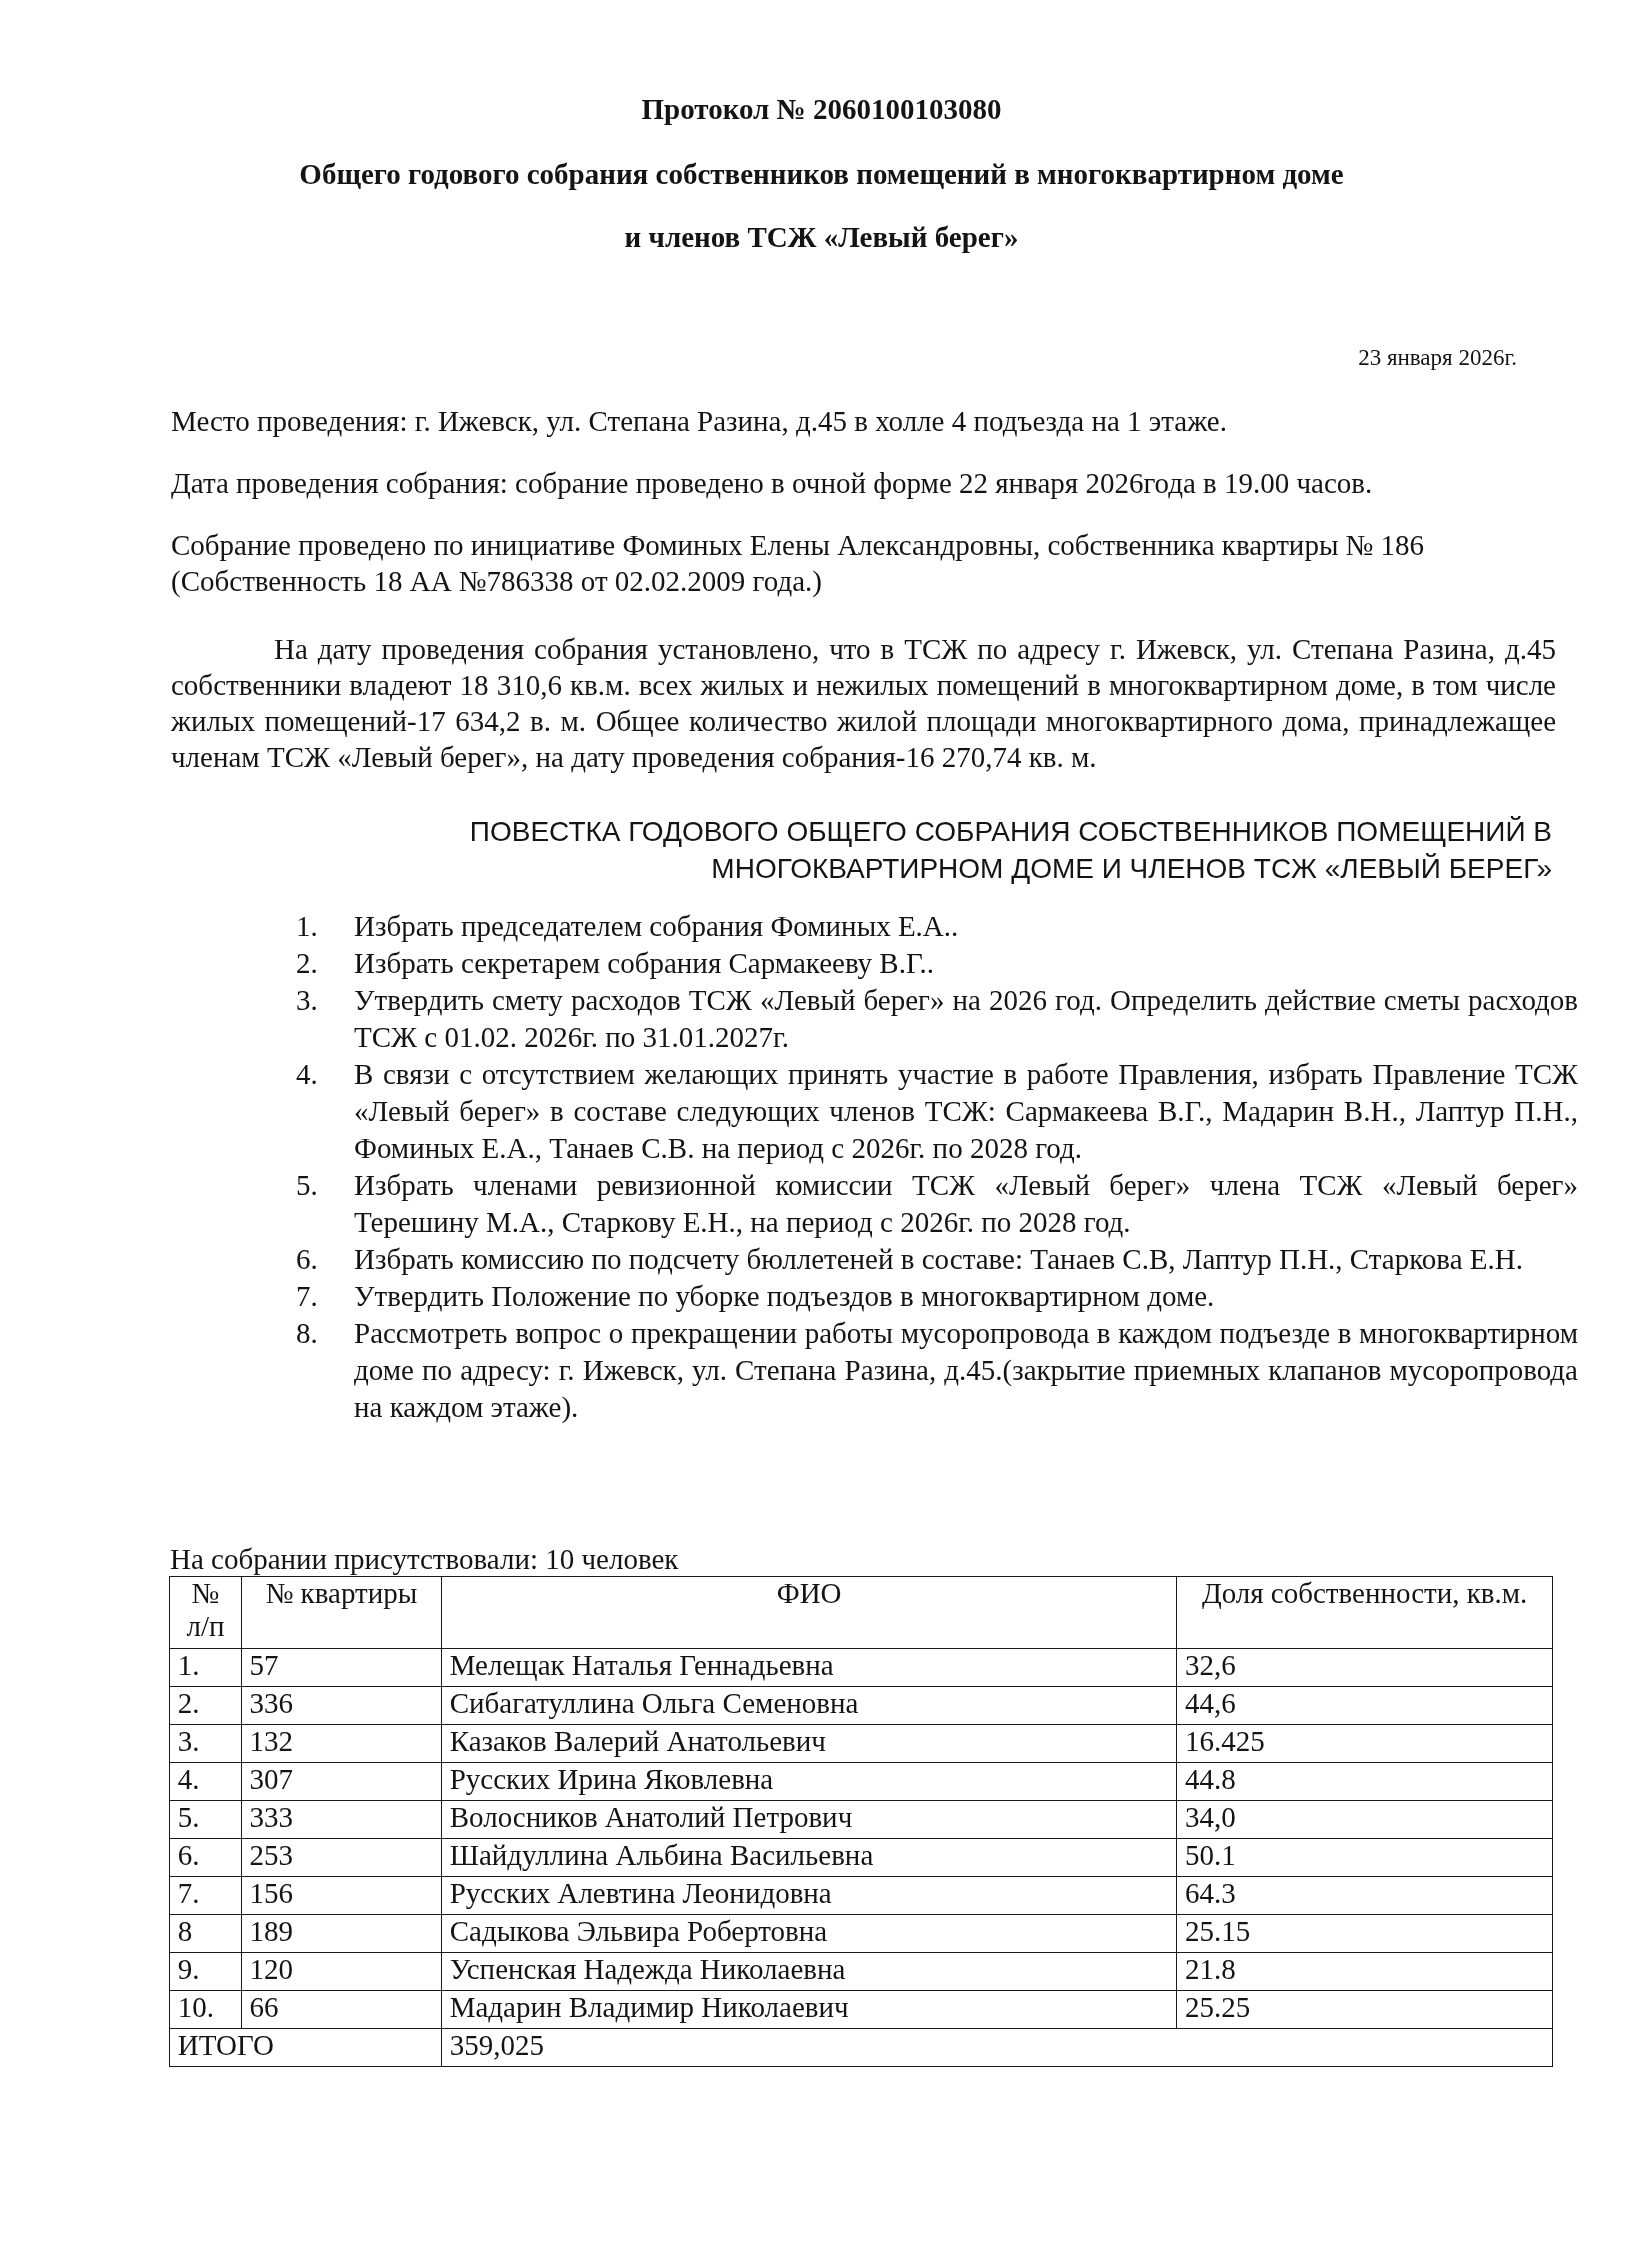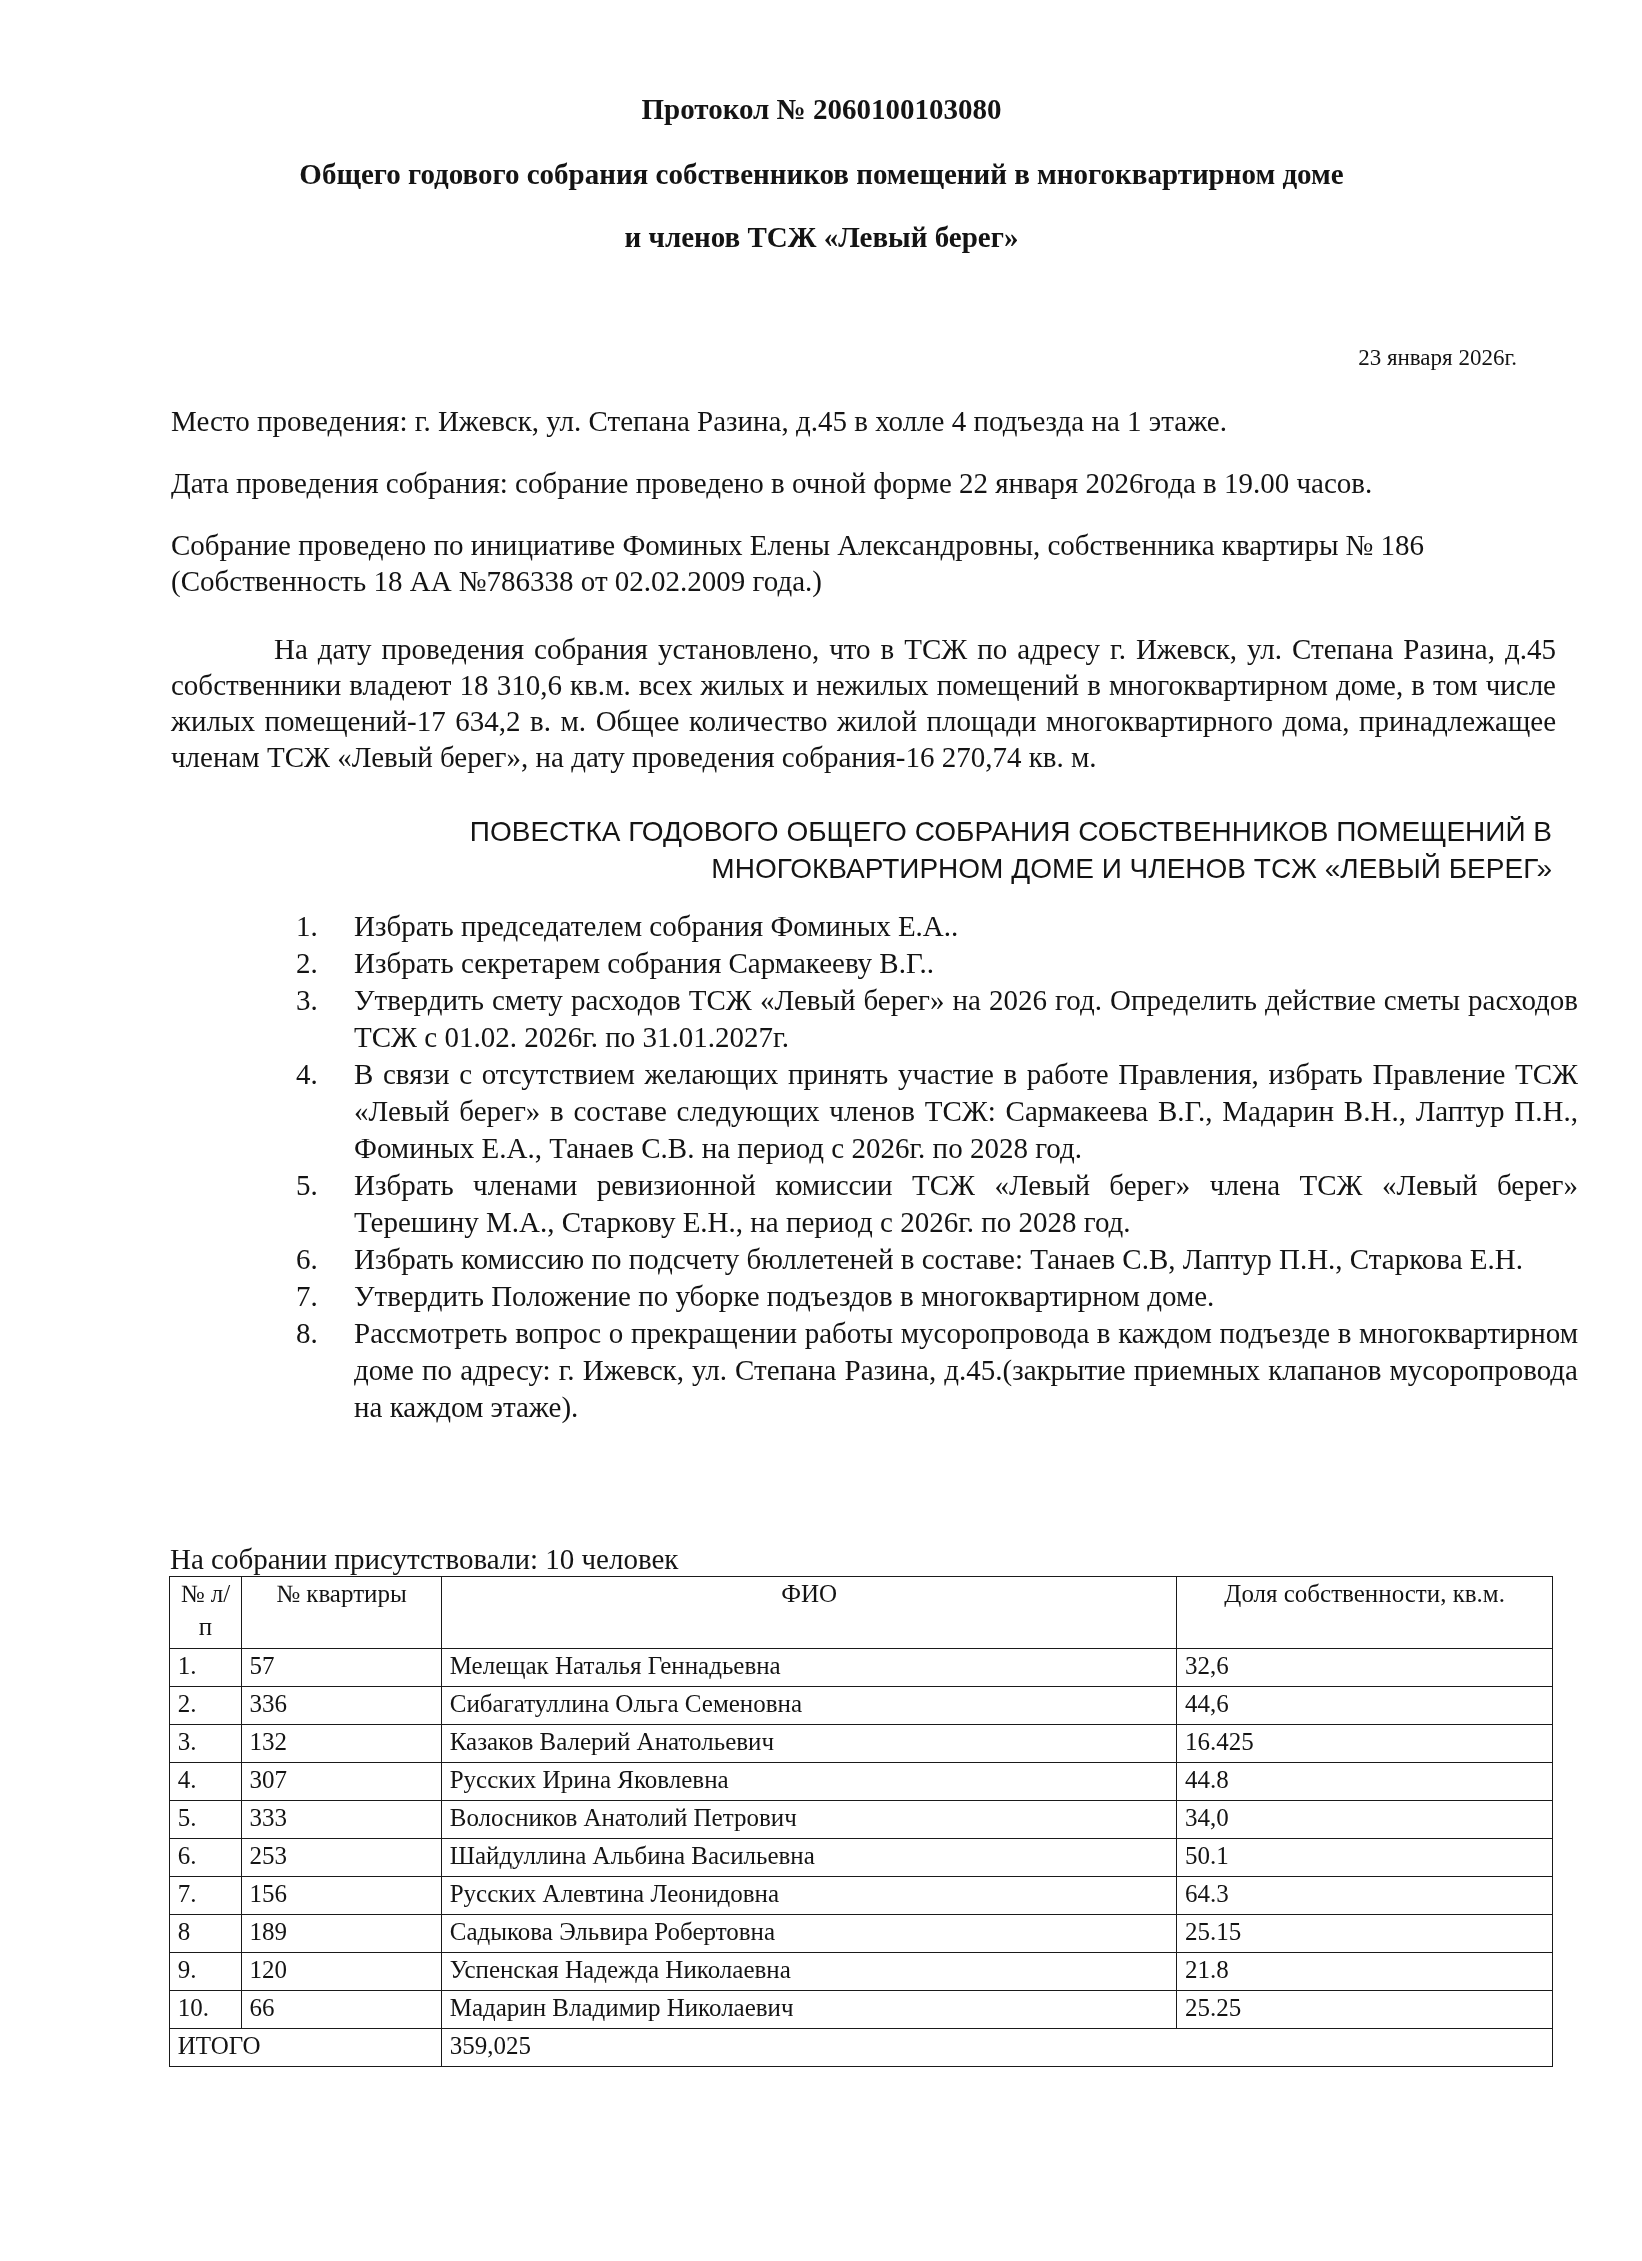--- a/index.html
+++ b/index.html
@@ -36,21 +36,21 @@
     position:absolute; left:296px; top:908px; width:1282px; margin:0; padding:0;
     list-style:none; font-size:29px; line-height:37px;
   }
   ol.agenda li { position:relative; padding-left:58px; margin-bottom:0; text-align:justify; }
   ol.agenda li .num { position:absolute; left:0; top:0; width:52px; }
   .present {
     position:absolute; left:170px; top:1541px; font-size:29px; line-height:36px;
   }
   table.att {
     position:absolute; left:169px; top:1576px; width:1384px;
-    border-collapse:collapse; font-size:25px; line-height:33px;
+    border-collapse:collapse; font-size:29px; line-height:33px;
   }
   table.att td, table.att th {
     border:1.9px solid #1a1a1a; padding:0 7.7px; vertical-align:top; font-weight:normal;
   }
   table.att th { text-align:center; height:71px; }
   table.att td { height:37px; }
   .c1 { width:52px; }
   .c2 { width:174px; }
   .c3 { width:683px; }
   .c4 { width:341px; }

